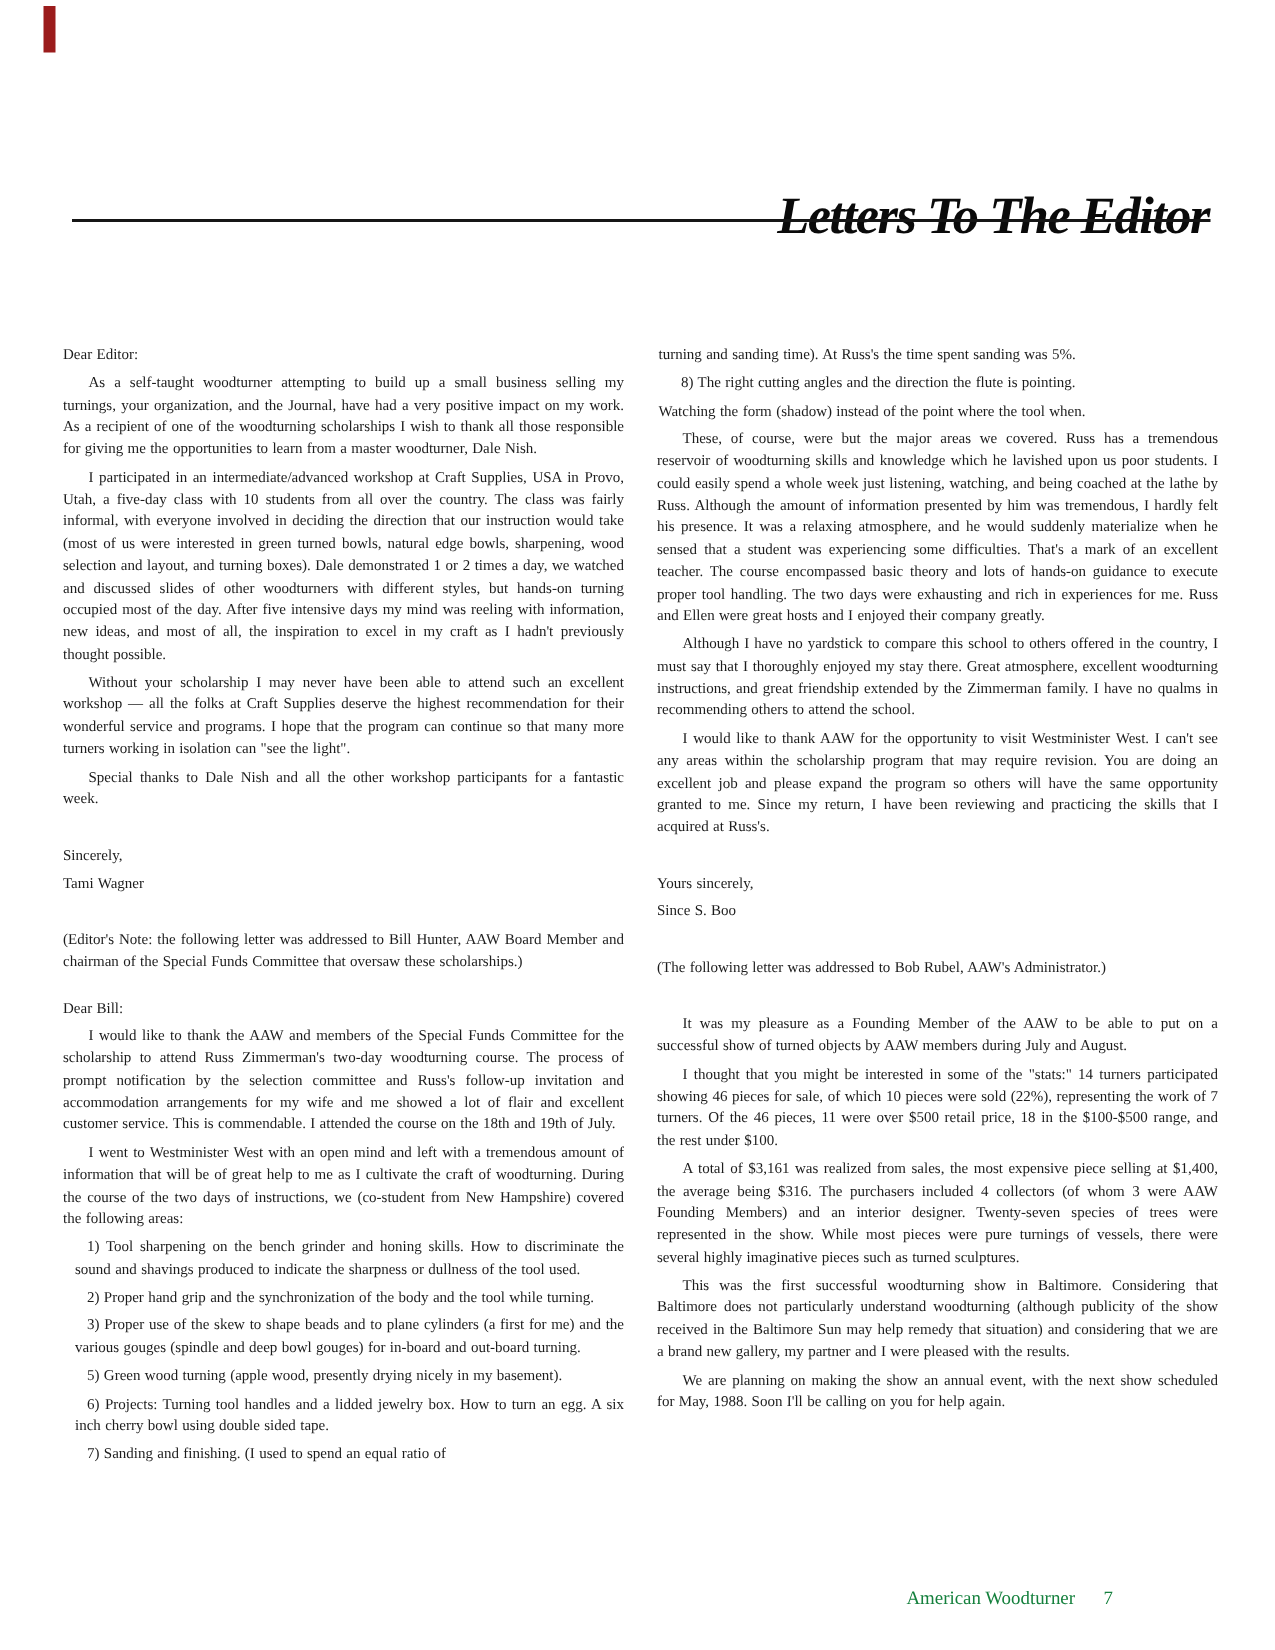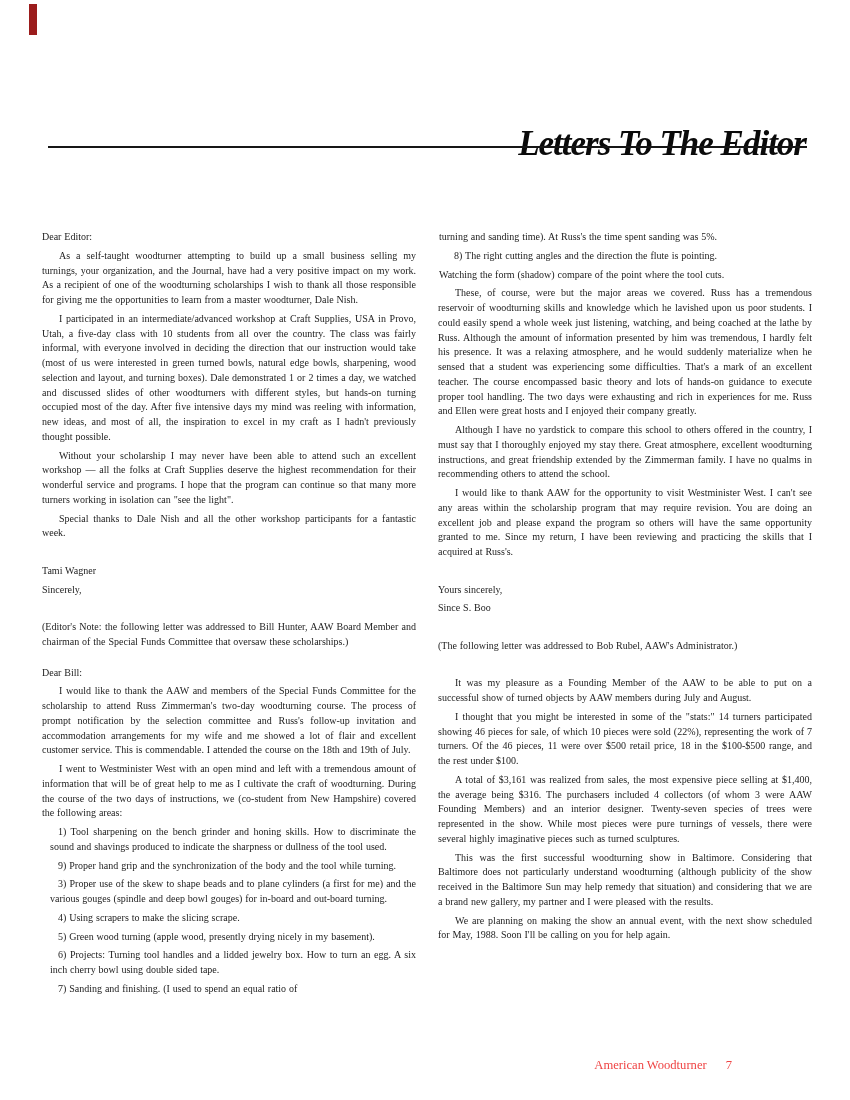--- a/index.html
+++ b/index.html
@@ -56,62 +56,61 @@
   }
   .col p.opening { text-indent: 0; }
   .col p.para { text-indent: 17px; }
   .col p.item { margin-left: 12px; text-indent: 8px; }
   .col p.cont { margin-left: 5px; font-family: Liberation Serif, serif; }
   .col div.gap { height: 14.75px; }
   .col div.gap-sm { height: 8px; }
   .footer {
     position: absolute;
     top: 1058px;
-    right: 118px;
+    right: 108px;
     font-size: 12.6px;
-    color: #ef4444;
+    color: #15803d;
     white-space: nowrap;
   }
   .footer .pageno { margin-left: 19px; }
 </style>
 </head>
 <body>
 
 <div class="page">
   <div class="red-mark" style="background: rgb(155, 28, 28);"></div>
   <h1 class="masthead">Letters To The Editor</h1>
   <div class="rule"></div>
   <div class="columns">
     <div class="col" id="col-left">
         <p class="opening">Dear Editor:</p>
         <p class="para">As a self-taught woodturner attempting to build up a small business selling my turnings, your organization, and the Journal, have had a very positive impact on my work. As a recipient of one of the woodturning scholarships I wish to thank all those responsible for giving me the opportunities to learn from a master woodturner, Dale Nish.</p>
         <p class="para">I participated in an intermediate/advanced workshop at Craft Supplies, USA in Provo, Utah, a five-day class with 10 students from all over the country. The class was fairly informal, with everyone involved in deciding the direction that our instruction would take (most of us were interested in green turned bowls, natural edge bowls, sharpening, wood selection and layout, and turning boxes). Dale demonstrated 1 or 2 times a day, we watched and discussed slides of other woodturners with different styles, but hands-on turning occupied most of the day. After five intensive days my mind was reeling with information, new ideas, and most of all, the inspiration to excel in my craft as I hadn't previously thought possible.</p>
         <p class="para">Without your scholarship I may never have been able to attend such an excellent workshop — all the folks at Craft Supplies deserve the highest recommendation for their wonderful service and programs. I hope that the program can continue so that many more turners working in isolation can "see the light".</p>
         <p class="para">Special thanks to Dale Nish and all the other workshop participants for a fantastic week.</p>
         <div class="gap"></div>
+        <p class="opening">Sincerely,</p>
         <p class="opening">Tami Wagner</p>
-        <p class="opening">Sincerely,</p>
         <div class="gap"></div>
         <p class="opening">(Editor's Note: the following letter was addressed to Bill Hunter, AAW Board Member and chairman of the Special Funds Committee that oversaw these scholarships.)</p>
         <div class="gap-sm"></div>
         <p class="opening">Dear Bill:</p>
         <p class="para">I would like to thank the AAW and members of the Special Funds Committee for the scholarship to attend Russ Zimmerman's two-day woodturning course. The process of prompt notification by the selection committee and Russ's follow-up invitation and accommodation arrangements for my wife and me showed a lot of flair and excellent customer service. This is commendable. I attended the course on the 18th and 19th of July.</p>
         <p class="para">I went to Westminister West with an open mind and left with a tremendous amount of information that will be of great help to me as I cultivate the craft of woodturning. During the course of the two days of instructions, we (co-student from New Hampshire) covered the following areas:</p>
         <p class="item">1) Tool sharpening on the bench grinder and honing skills. How to discriminate the sound and shavings produced to indicate the sharpness or dullness of the tool used.</p>
-        <p class="item">9) Proper hand grip and the synchronization of the body and the tool while turning.</p>
+        <p class="item">2) Proper hand grip and the synchronization of the body and the tool while turning.</p>
         <p class="item">3) Proper use of the skew to shape beads and to plane cylinders (a first for me) and the various gouges (spindle and deep bowl gouges) for in-board and out-board turning.</p>
-        <p class="item">4) Using scrapers to make the slicing scrape.</p>
         <p class="item">5) Green wood turning (apple wood, presently drying nicely in my basement).</p>
         <p class="item">6) Projects: Turning tool handles and a lidded jewelry box. How to turn an egg. A six inch cherry bowl using double sided tape.</p>
         <p class="item">7) Sanding and finishing. (I used to spend an equal ratio of</p>
       </div>
     <div class="col" id="col-right">
         <p class="cont">turning and sanding time). At Russ's the time spent sanding was 5%.</p>
         <p class="item">8) The right cutting angles and the direction the flute is pointing.</p>
-        <p class="cont">Watching the form (shadow) compare of the point where the tool cuts.</p>
+        <p class="cont">Watching the form (shadow) instead of the point where the tool when.</p>
         <p class="para">These, of course, were but the major areas we covered. Russ has a tremendous reservoir of woodturning skills and knowledge which he lavished upon us poor students. I could easily spend a whole week just listening, watching, and being coached at the lathe by Russ. Although the amount of information presented by him was tremendous, I hardly felt his presence. It was a relaxing atmosphere, and he would suddenly materialize when he sensed that a student was experiencing some difficulties. That's a mark of an excellent teacher. The course encompassed basic theory and lots of hands-on guidance to execute proper tool handling. The two days were exhausting and rich in experiences for me. Russ and Ellen were great hosts and I enjoyed their company greatly.</p>
         <p class="para">Although I have no yardstick to compare this school to others offered in the country, I must say that I thoroughly enjoyed my stay there. Great atmosphere, excellent woodturning instructions, and great friendship extended by the Zimmerman family. I have no qualms in recommending others to attend the school.</p>
         <p class="para">I would like to thank AAW for the opportunity to visit Westminister West. I can't see any areas within the scholarship program that may require revision. You are doing an excellent job and please expand the program so others will have the same opportunity granted to me. Since my return, I have been reviewing and practicing the skills that I acquired at Russ's.</p>
         <div class="gap"></div>
         <p class="opening">Yours sincerely,</p>
         <p class="opening">Since S. Boo</p>
         <div class="gap"></div>
         <p class="opening">(The following letter was addressed to Bob Rubel, AAW's Administrator.)</p>
         <div class="gap"></div>
         <p class="para">It was my pleasure as a Founding Member of the AAW to be able to put on a successful show of turned objects by AAW members during July and August.</p>

